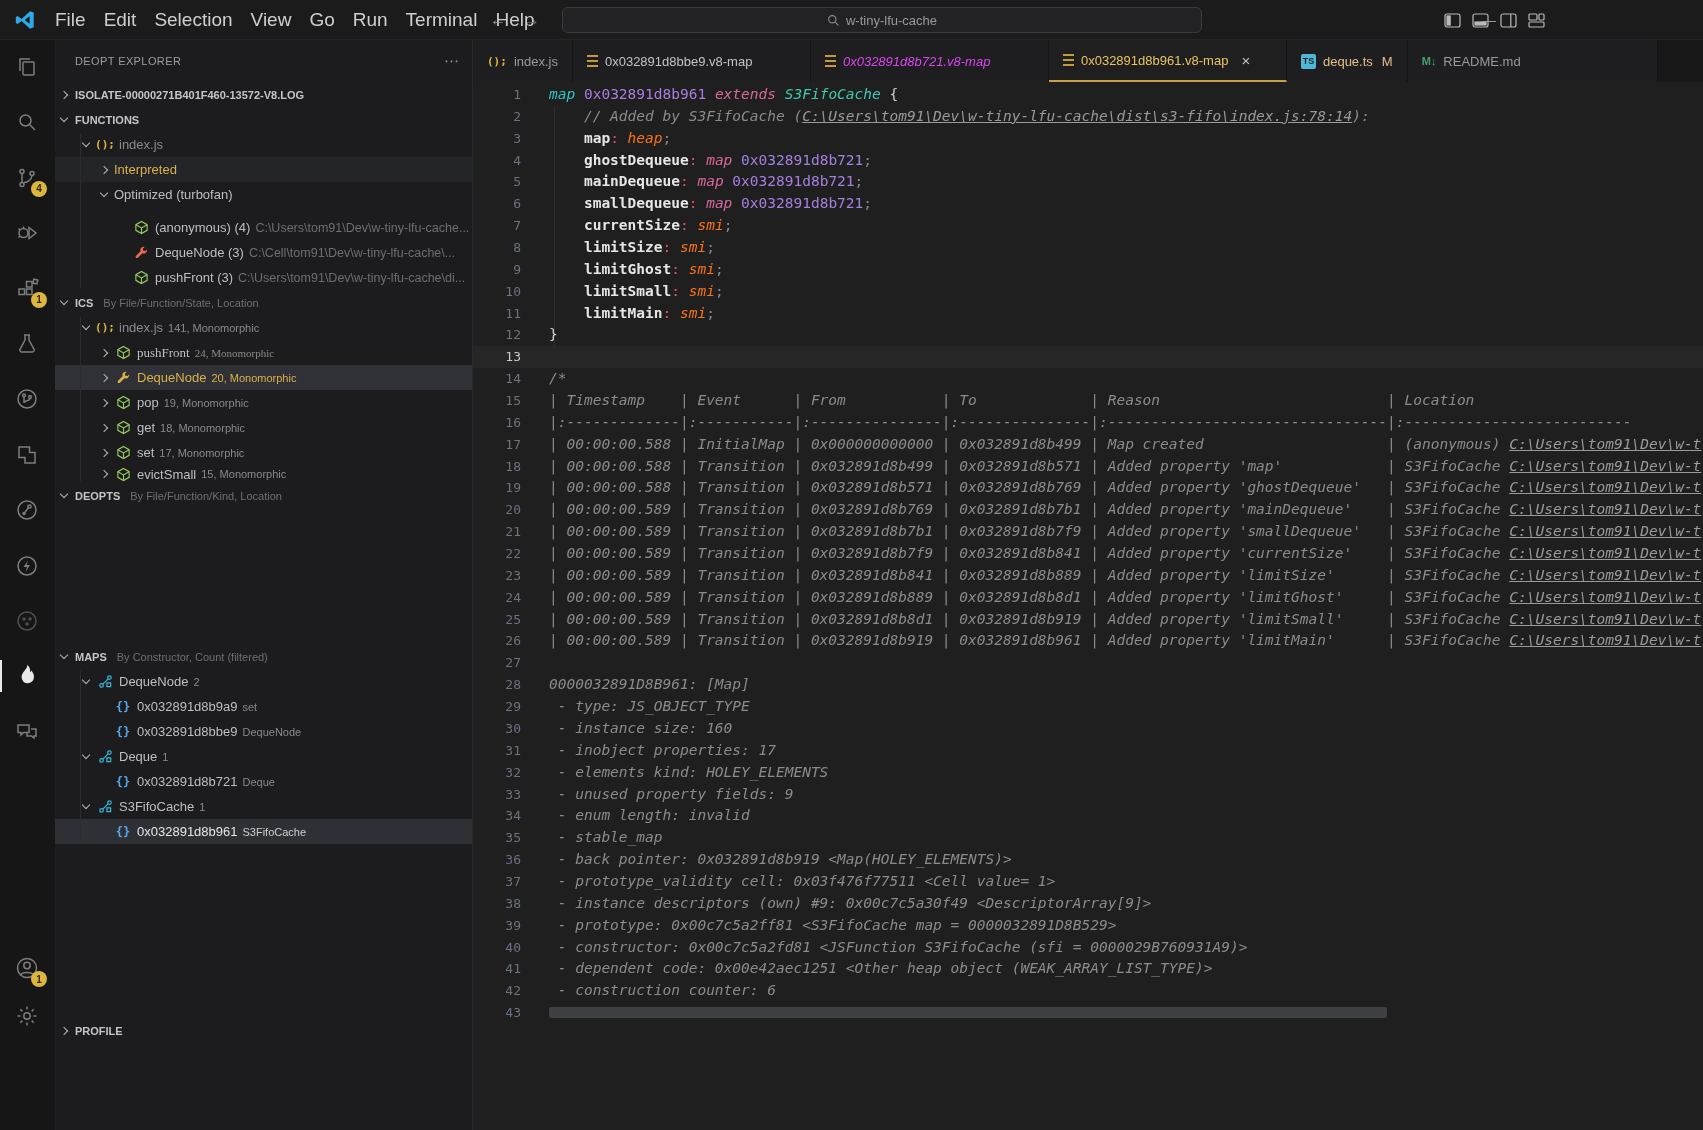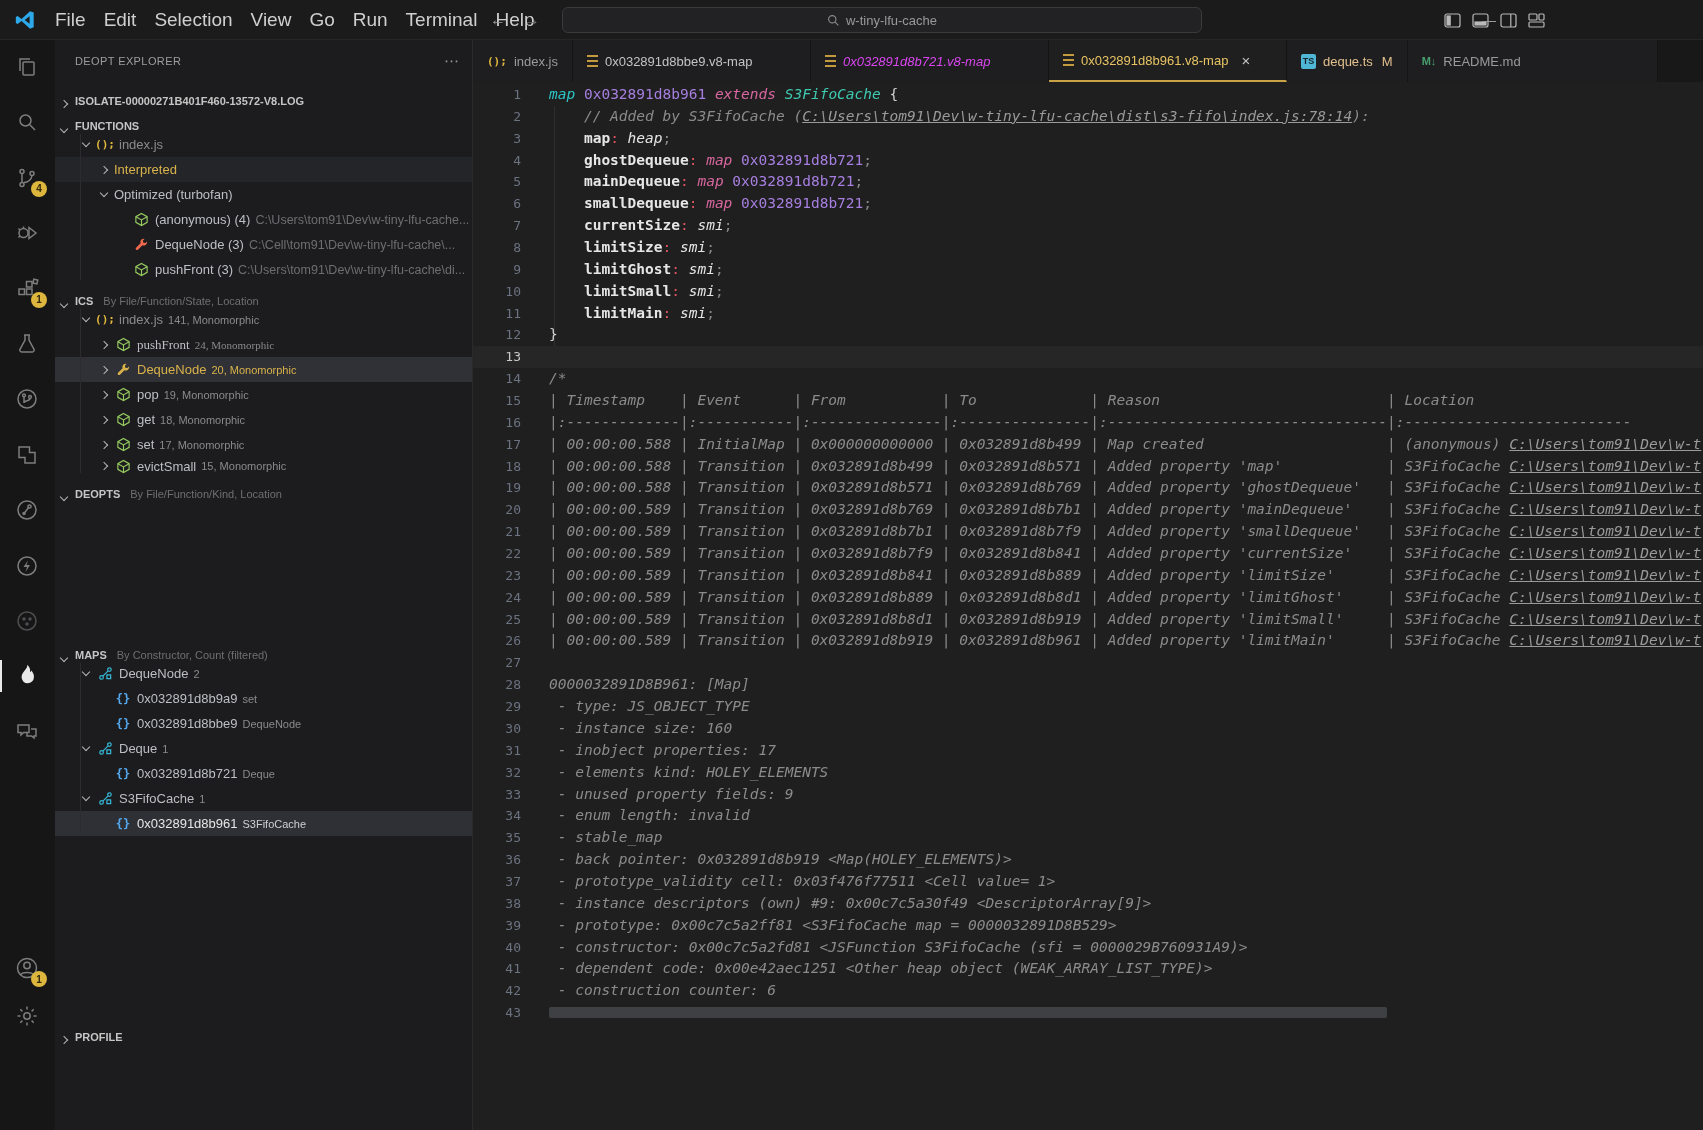--- a/index.html
+++ b/index.html
@@ -24,21 +24,21 @@
   .ab-item.active{color:#e9e9e9}
   .ab-item.active:before{content:"";position:absolute;left:-3px;top:8px;bottom:8px;width:2px;background:#e9e9e9}
   .ab-item.dim{color:#4f4f52}
   .ab-badge{position:absolute;right:4px;bottom:5px;min-width:16px;height:16px;border-radius:9px;background:#ddb63e;color:#33290a;
     font-size:10px;font-weight:700;display:flex;align-items:center;justify-content:center;padding:0 3px}
   
   .sidebar{position:relative;width:418px;background:#1c1c1e;border-right:1px solid #2a2a2a;flex:none;overflow:hidden}
   .side-header{height:42px;display:flex;align-items:center;padding:0 12px 0 20px;color:#9d9d9d;font-size:11px;letter-spacing:.4px}
   .side-header .sp{flex:1}
   .side-more{color:#9a9a9a;font-size:15px;letter-spacing:1px}
-  .pane-header{height:25px;display:flex;align-items:flex-end;gap:6px;padding-left:6px;color:#c5c5c5;font-size:11px;font-weight:700}
+  .pane-header{height:25px;display:flex;align-items:center;gap:6px;padding-left:6px;color:#c5c5c5;font-size:11px;font-weight:700}
   .pane-header .desc{color:#6f6f72;font-weight:400;margin-left:4px;white-space:nowrap;overflow:hidden}
   .pane-body{position:relative}
   .pane-body.guided:before{content:"";position:absolute;left:25px;top:2px;bottom:2px;border-left:1px solid #2c2c2f}
   #pane-deopts .pane-body{height:136px}
   .pane-profile{position:absolute;left:0;right:0;top:978px}
   .trow{height:25px;display:flex;align-items:center;gap:5px;font-size:13px;color:#bdbfc3;white-space:nowrap;overflow:hidden}
   .trow .detail{color:#8a8a8d;font-size:11px}
   .trow .path{color:#6e6e71;font-size:12.5px}
   .trow.sel{background:#2f3136}
   .trow.gold,.trow.gold .detail{color:#d9b24a}
@@ -79,21 +79,21 @@
     font:13px/21.86px "DejaVu Sans Mono",monospace}
   .cl.active .ln{color:#c9c9c9}
   .code{white-space:pre;font:14.5px/21.86px "DejaVu Sans Mono",monospace;color:#d0d0d0}
   .indent-guide{position:absolute;left:81px;top:24px;height:240px;border-left:1px solid #2e2e2e}
   .t-kw{color:#2ec5c5;font-style:italic}
   .t-cls{color:#3ec9b0;font-style:italic}
   .t-pink{color:#d8679f;font-style:italic}
   .t-addr{color:#a77fe0}
   .t-prop{color:#e6e6e6;font-weight:600}
   .t-colon{color:#e05561}
-  .t-type{color:#e5e5e5;font-style:italic}
+  .t-type{color:#f97316;font-style:italic}
   .t-cm{color:#8b8b8b;font-style:italic}
   .t-lnk{color:#9a9a9a;font-style:italic;text-decoration:underline}
   .t-pl{color:#d0d0d0}
   .t-sc{color:#8a8a8a}
   .hbar{width:838px;height:11px;border-radius:2px;background:#3f4043;margin-top:5px}
 </style>
 </head>
 <body>
 
 <div class="titlebar">
@@ -274,21 +274,21 @@
               <span class="lbl">index.js</span>
             </div>
             <div class="trow gold hov" style="padding-left: 46px;">
               <span class="chev right"></span>
               <span class="lbl">Interpreted</span>
             </div>
             <div class="trow " style="padding-left: 46px;">
               <span class="chev down"></span>
               <span class="lbl">Optimized (turbofan)</span>
             </div>
-            <div class="trow " style="padding-left: 64px;">
+            <div class="trow " style="padding-left: 64px; margin-top: 8px;">
               <span class="chev hide"></span>
               <span class="ticon cube">
                 <svg width="15" height="15" viewBox="0 0 16 16" fill="none" stroke="currentColor" stroke-width="1.2">
                   <path d="M8 1.5 14 5v6L8 14.5 2 11V5z"></path>
                   <path d="M2 5l6 3.5L14 5M8 8.5v6"></path>
                 </svg>
               </span>
               <span class="lbl">(anonymous) (4)</span>
               <span class="path">C:\Users\tom91\Dev\w-tiny-lfu-cache...</span>
             </div>

